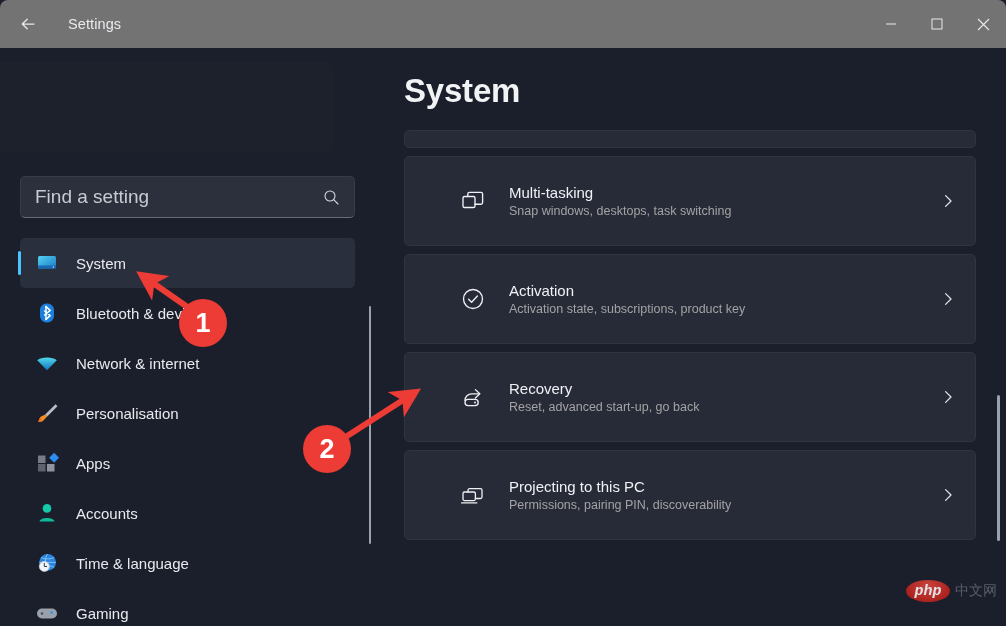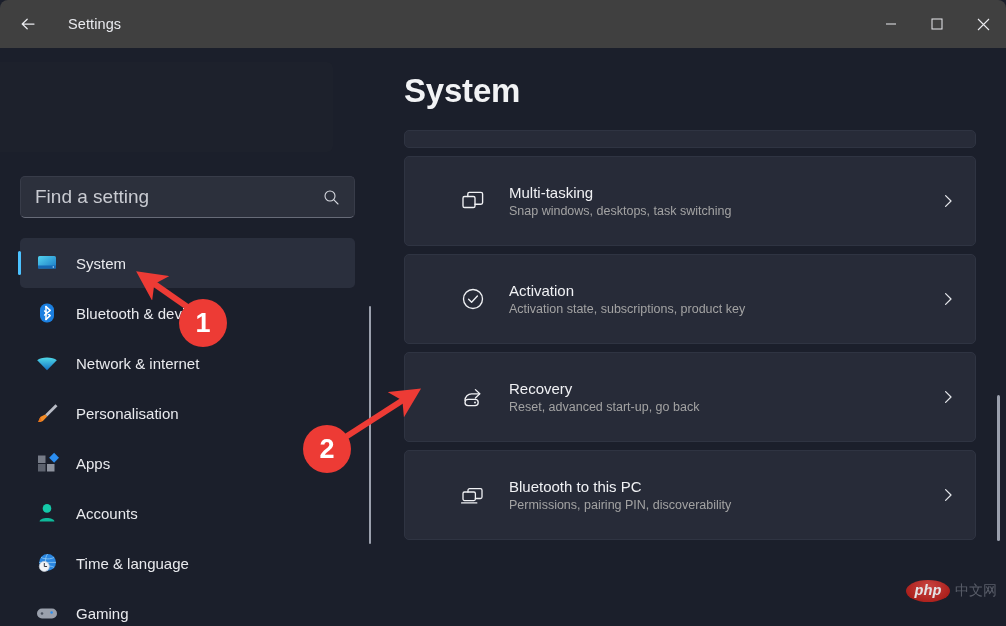--- a/index.html
+++ b/index.html
@@ -16,21 +16,21 @@
     width: 1006px; height: 626px;
     background: #1b1f2b;
     border-radius: 8px 8px 0 0;
     overflow: hidden;
   }
 
   
   #titlebar {
     position: absolute; left: 0; top: 0;
     width: 1006px; height: 48px;
-    background: #404040;
+    background: #737373;
     display: flex; align-items: center;
   }
   #back-btn {
     width: 40px; height: 32px;
     margin-left: 8px;
     display: flex; align-items: center; justify-content: center;
     border-radius: 4px;
     cursor: pointer;
   }
   #app-title {
@@ -450,21 +450,21 @@
 
       <div class="card partial-bottom">
         <span class="card-icon">
           <svg width="26" height="26" viewBox="0 0 26 26">
             <rect x="3" y="10" width="12.4" height="8.6" rx="1.5" fill="none" stroke="#f0f1f4" stroke-width="1.3"></rect>
             <path d="M8 10 V8.2 A1.5 1.5 0 0 1 9.5 6.7 H20.5 A1.5 1.5 0 0 1 22 8.2 V15 A1.5 1.5 0 0 1 20.5 16.5 H15.4" fill="none" stroke="#f0f1f4" stroke-width="1.3" stroke-linecap="round" stroke-linejoin="round"></path>
             <path d="M1.6 20.9 H16.8" fill="none" stroke="#f0f1f4" stroke-width="1.3" stroke-linecap="round"></path>
           </svg>
         </span>
         <span class="card-text">
-          <span class="card-title" style="display:block">Bluetooth to this PC</span>
+          <span class="card-title" style="display:block">Projecting to this PC</span>
           <span class="card-sub" style="display:block">Permissions, pairing PIN, discoverability</span>
         </span>
         <span class="card-chev">
           <svg width="16" height="16" viewBox="0 0 16 16">
             <path d="M5.6 2.6 L11 8 L5.6 13.4" fill="none" stroke="#e4e6ea" stroke-width="1.25" stroke-linecap="round" stroke-linejoin="round"></path>
           </svg>
         </span>
       </div>
 
     </div>

